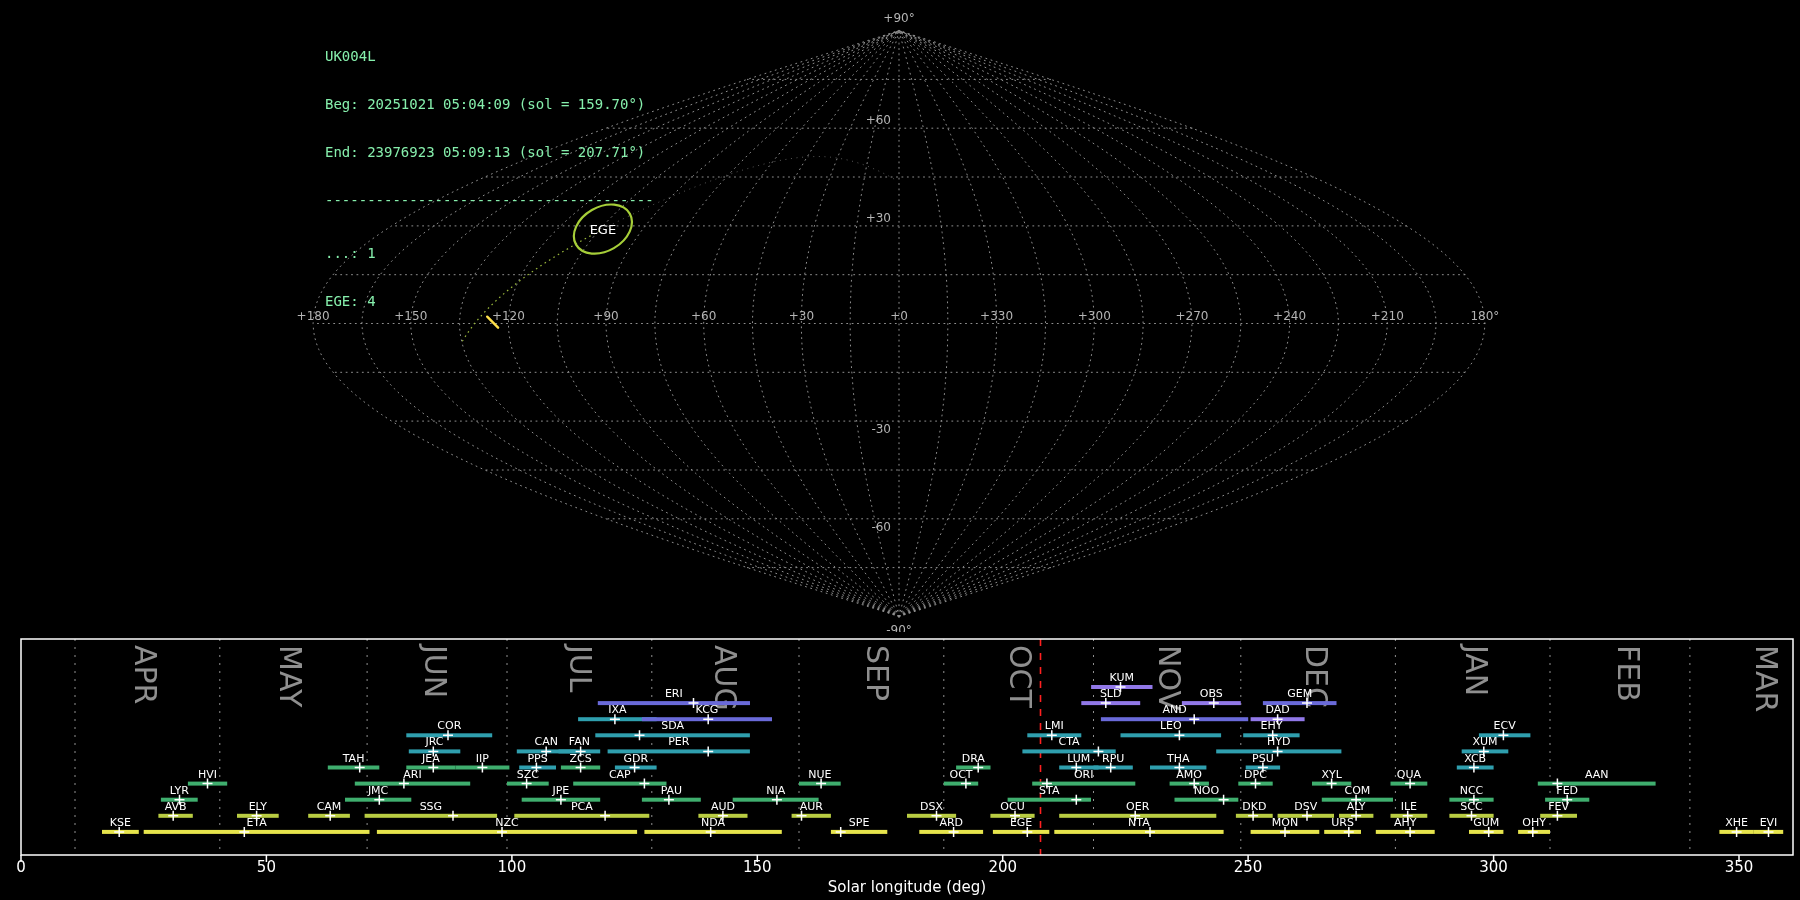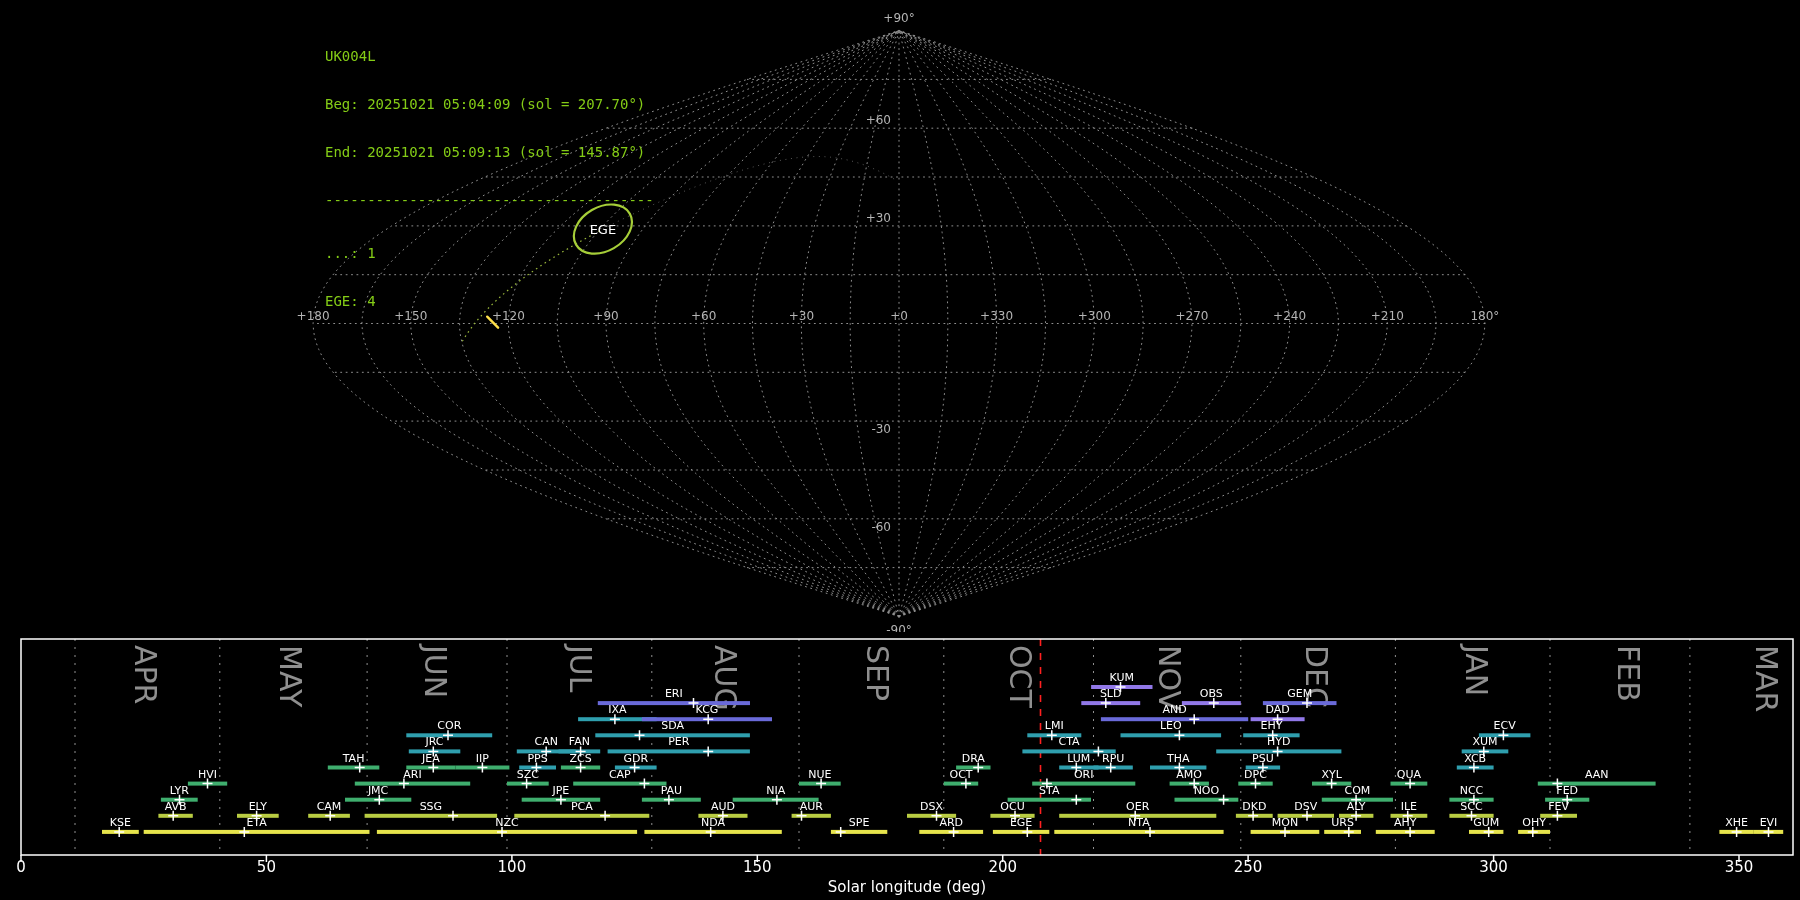--- a/index.html
+++ b/index.html
@@ -1,20 +1,20 @@
 <!DOCTYPE html>
 <html><head>
 <meta charset="utf-8">
 <style>
   html,body{margin:0;padding:0;background:#000;}
   body{width:1800px;height:900px;overflow:hidden;}
   #stage{position:relative;width:1800px;height:900px;font-family:"DejaVu Sans",sans-serif;}
   #sky{position:absolute;top:0;left:0;}
   #act{position:absolute;top:632px;left:0;}
-  #info{position:absolute;left:325px;top:16px;color:#84cc16;
+  #info{position:absolute;left:325px;top:16px;color:#86efac;
         font:14px/16px "DejaVu Sans Mono",monospace;white-space:pre;}
   #info .sep{margin-bottom:5px;letter-spacing:0;}
   svg{font-family:"DejaVu Sans",sans-serif;}
   svg text{user-select:none;}
 </style>
 </head>
 <body>
 
 <div id="stage">
   <svg id="sky" width="1800" height="632" viewBox="0 0 1800 632">
@@ -78,22 +78,22 @@
         <text x="1387.3" y="320.0">+210</text>
         <text x="1484.9" y="320.0">180°</text>
         <text x="891" y="124.2" text-anchor="end">+60</text>
         <text x="891" y="221.9" text-anchor="end">+30</text>
         <text x="891" y="433.1" text-anchor="end">-30</text>
         <text x="891" y="530.8" text-anchor="end">-60</text>
       </g>
     </svg>
   <div id="info">
     <div>UK004L</div>
-    <div>Beg: 20251021 05:04:09 (sol = 207.70°)</div>
-    <div>End: 20251021 05:09:13 (sol = 145.87°)</div>
+    <div>Beg: 20251021 05:04:09 (sol = 159.70°)</div>
+    <div>End: 23976923 05:09:13 (sol = 207.71°)</div>
     <div class="sep">---------------------------------------</div>
     <div>...: 1</div>
     <div>EGE: 4</div>
   </div>
   <svg id="act" width="1800" height="268" viewBox="0 0 1800 268">
       <g stroke="#909090" stroke-width="1" stroke-dasharray="2 6">
         <line x1="75.0" y1="7" x2="75.0" y2="223"></line>
         <line x1="219.8" y1="7" x2="219.8" y2="223"></line>
         <line x1="367.1" y1="7" x2="367.1" y2="223"></line>
         <line x1="507.0" y1="7" x2="507.0" y2="223"></line>

